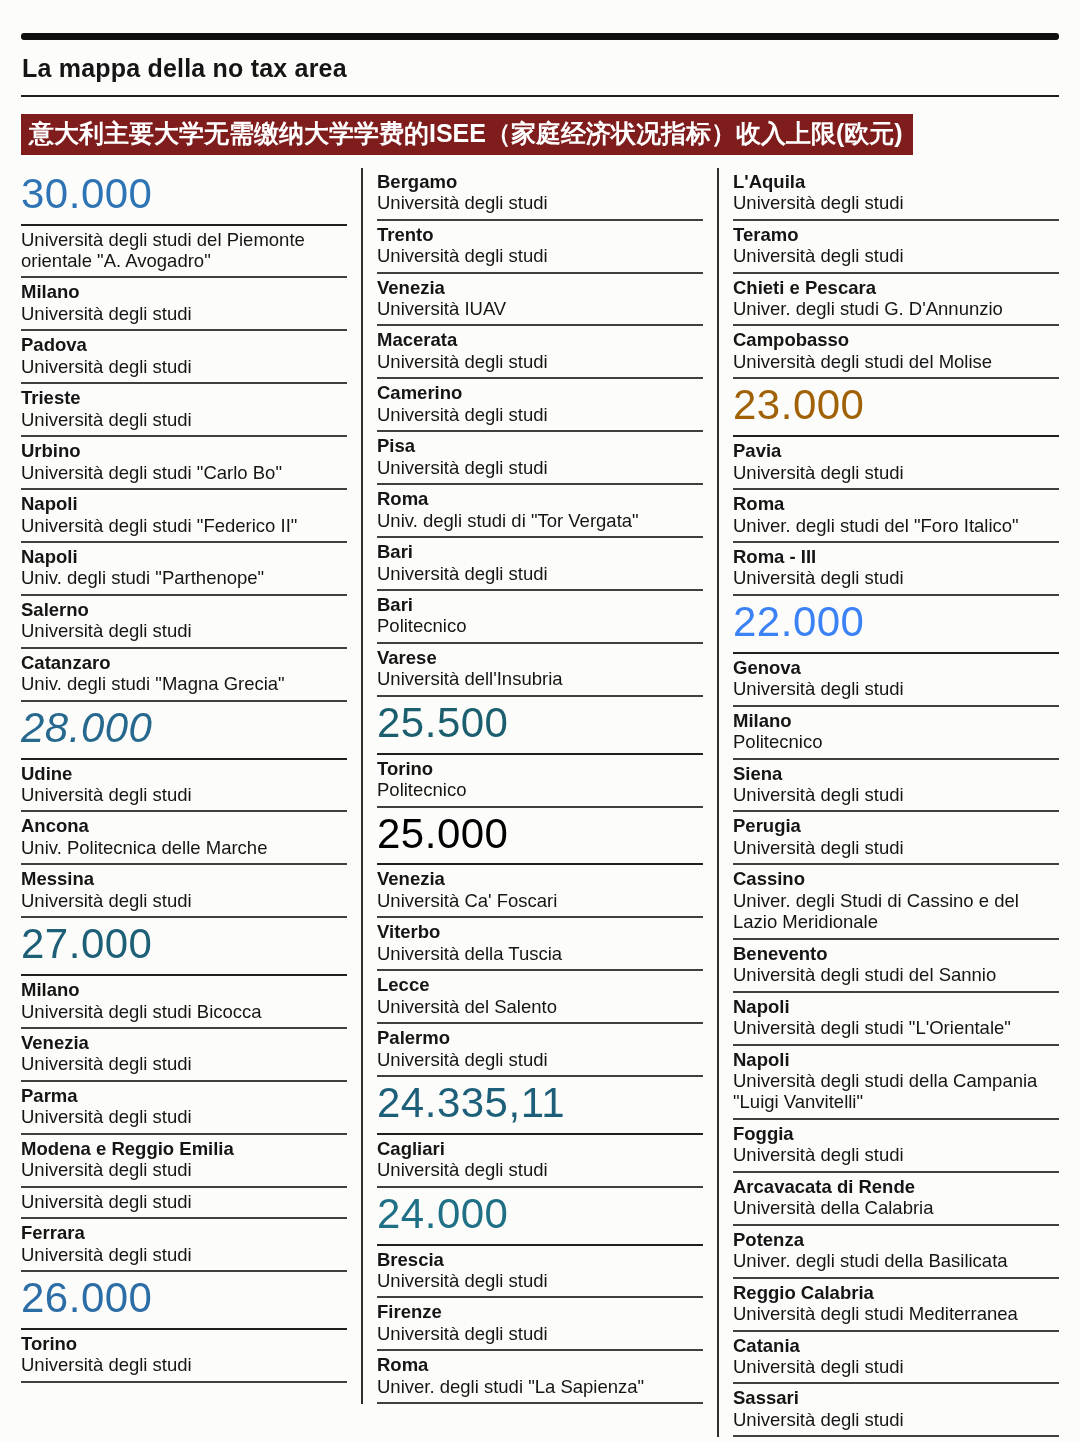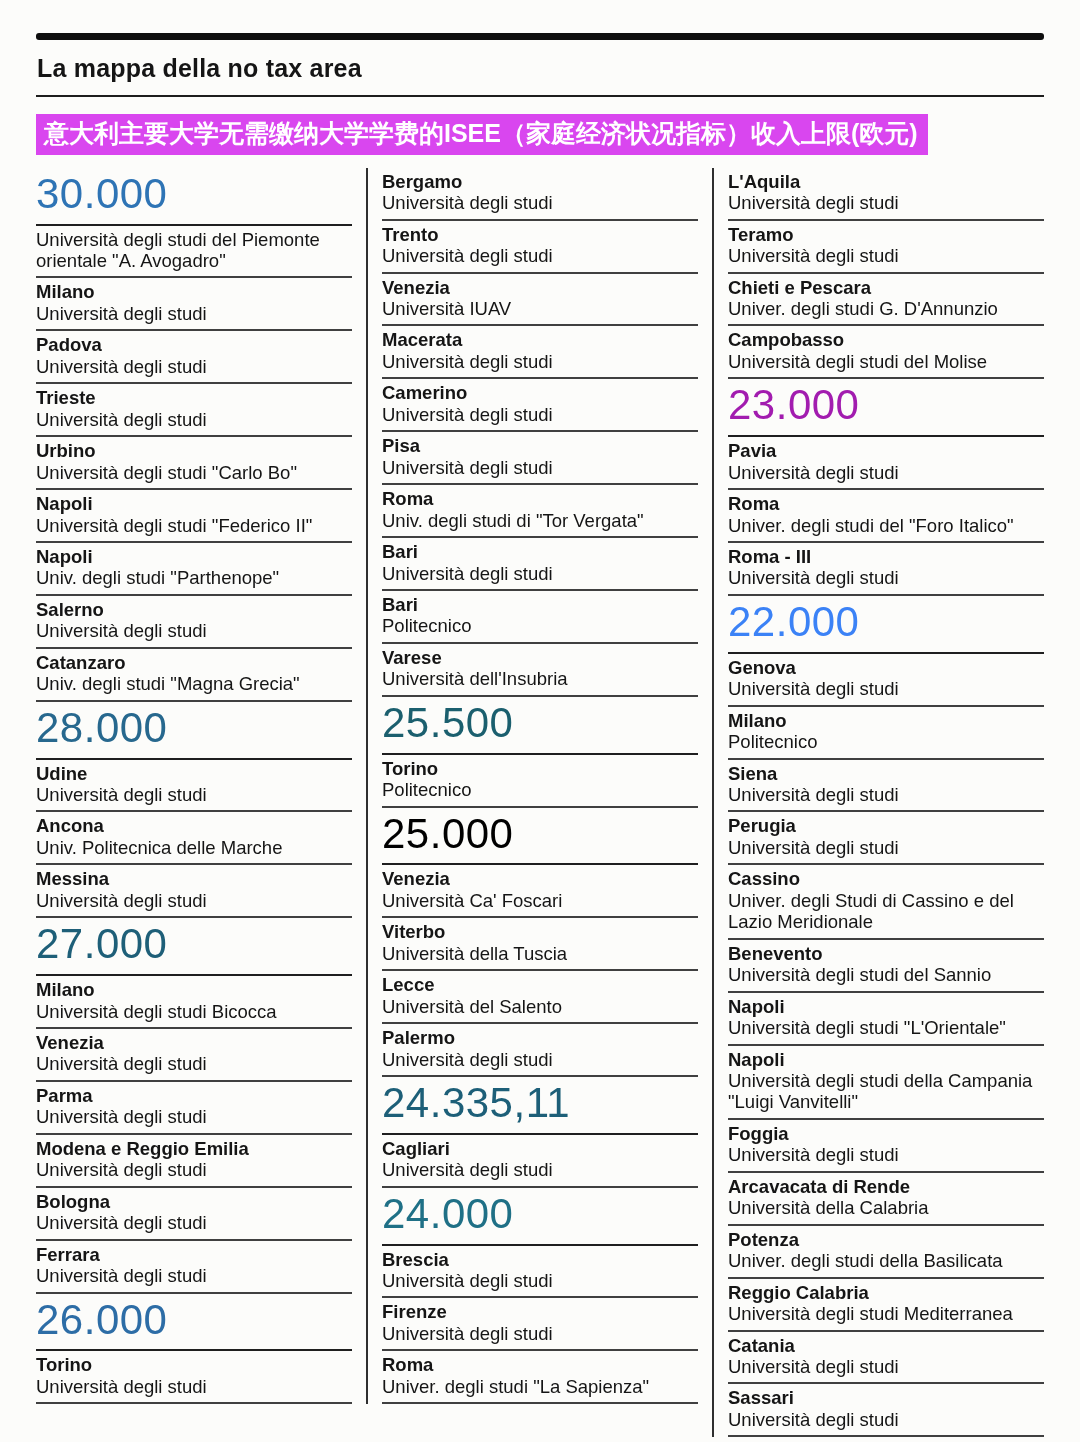--- a/index.html
+++ b/index.html
@@ -4,40 +4,40 @@
 <style>
   * { box-sizing: border-box; margin: 0; padding: 0; }
   html, body { width: 1080px; }
   body {
     height: 1442px;
     background: #fcfcfa;
     color: #151515;
     font-family: "Liberation Sans", sans-serif;
     overflow: hidden;
   }
-  .page { padding: 0 36px; }
+  .page { padding: 0 21px; }
 
   .top-rule {
     margin-top: 33px;
     height: 7px;
     background: #0e0e0e;
     border-radius: 3px;
   }
   .page-title {
     font-size: 25px;
     font-weight: bold;
     letter-spacing: 0.2px;
     margin: 14px 0 12px 1px;
   }
   .title-rule { height: 2px; background: #1d1d1d; }
 
   .banner-wrap { margin-top: 17px; }
   .banner {
     display: inline-block;
-    background: #d946ef;
+    background: #7f1d1d;
     color: #ffffff;
     font-size: 25px;
     font-weight: bold;
     line-height: 1.15;
     padding: 5px 10px 7px 8px;
     max-width: 100%;
   }
 
   .cols {
     display: flex;
@@ -111,21 +111,21 @@
     <div class="entry-university">Univ. degli studi "Parthenope"</div>
   </div>
         <div class="item-entry">
     <div class="entry-city">Salerno</div>
     <div class="entry-university">Università degli studi</div>
   </div>
         <div class="item-entry">
     <div class="entry-city">Catanzaro</div>
     <div class="entry-university">Univ. degli studi "Magna Grecia"</div>
   </div>
-        <div class="item-threshold" style="color: rgb(39, 104, 142);">28.000</div>
+        <div class="item-threshold" style="color: rgb(39, 104, 142); font-style: italic;">28.000</div>
         <div class="item-entry">
     <div class="entry-city">Udine</div>
     <div class="entry-university">Università degli studi</div>
   </div>
         <div class="item-entry">
     <div class="entry-city">Ancona</div>
     <div class="entry-university">Univ. Politecnica delle Marche</div>
   </div>
         <div class="item-entry">
     <div class="entry-city">Messina</div>
@@ -142,21 +142,20 @@
   </div>
         <div class="item-entry">
     <div class="entry-city">Parma</div>
     <div class="entry-university">Università degli studi</div>
   </div>
         <div class="item-entry">
     <div class="entry-city">Modena e Reggio Emilia</div>
     <div class="entry-university">Università degli studi</div>
   </div>
         <div class="item-entry">
-    <div class="entry-city">Bologna</div>
     <div class="entry-university">Università degli studi</div>
   </div>
         <div class="item-entry">
     <div class="entry-city">Ferrara</div>
     <div class="entry-university">Università degli studi</div>
   </div>
         <div class="item-threshold" style="color: rgb(45, 109, 166);">26.000</div>
         <div class="item-entry">
     <div class="entry-city">Torino</div>
     <div class="entry-university">Università degli studi</div>
@@ -254,21 +253,21 @@
     <div class="entry-university">Università degli studi</div>
   </div>
         <div class="item-entry">
     <div class="entry-city">Chieti e Pescara</div>
     <div class="entry-university">Univer. degli studi G. D'Annunzio</div>
   </div>
         <div class="item-entry">
     <div class="entry-city">Campobasso</div>
     <div class="entry-university">Università degli studi del Molise</div>
   </div>
-        <div class="item-threshold" style="color: #a21caf;">23.000</div>
+        <div class="item-threshold" style="color: #a16207;">23.000</div>
         <div class="item-entry">
     <div class="entry-city">Pavia</div>
     <div class="entry-university">Università degli studi</div>
   </div>
         <div class="item-entry">
     <div class="entry-city">Roma</div>
     <div class="entry-university">Univer. degli studi del "Foro Italico"</div>
   </div>
         <div class="item-entry">
     <div class="entry-city">Roma - III</div>

